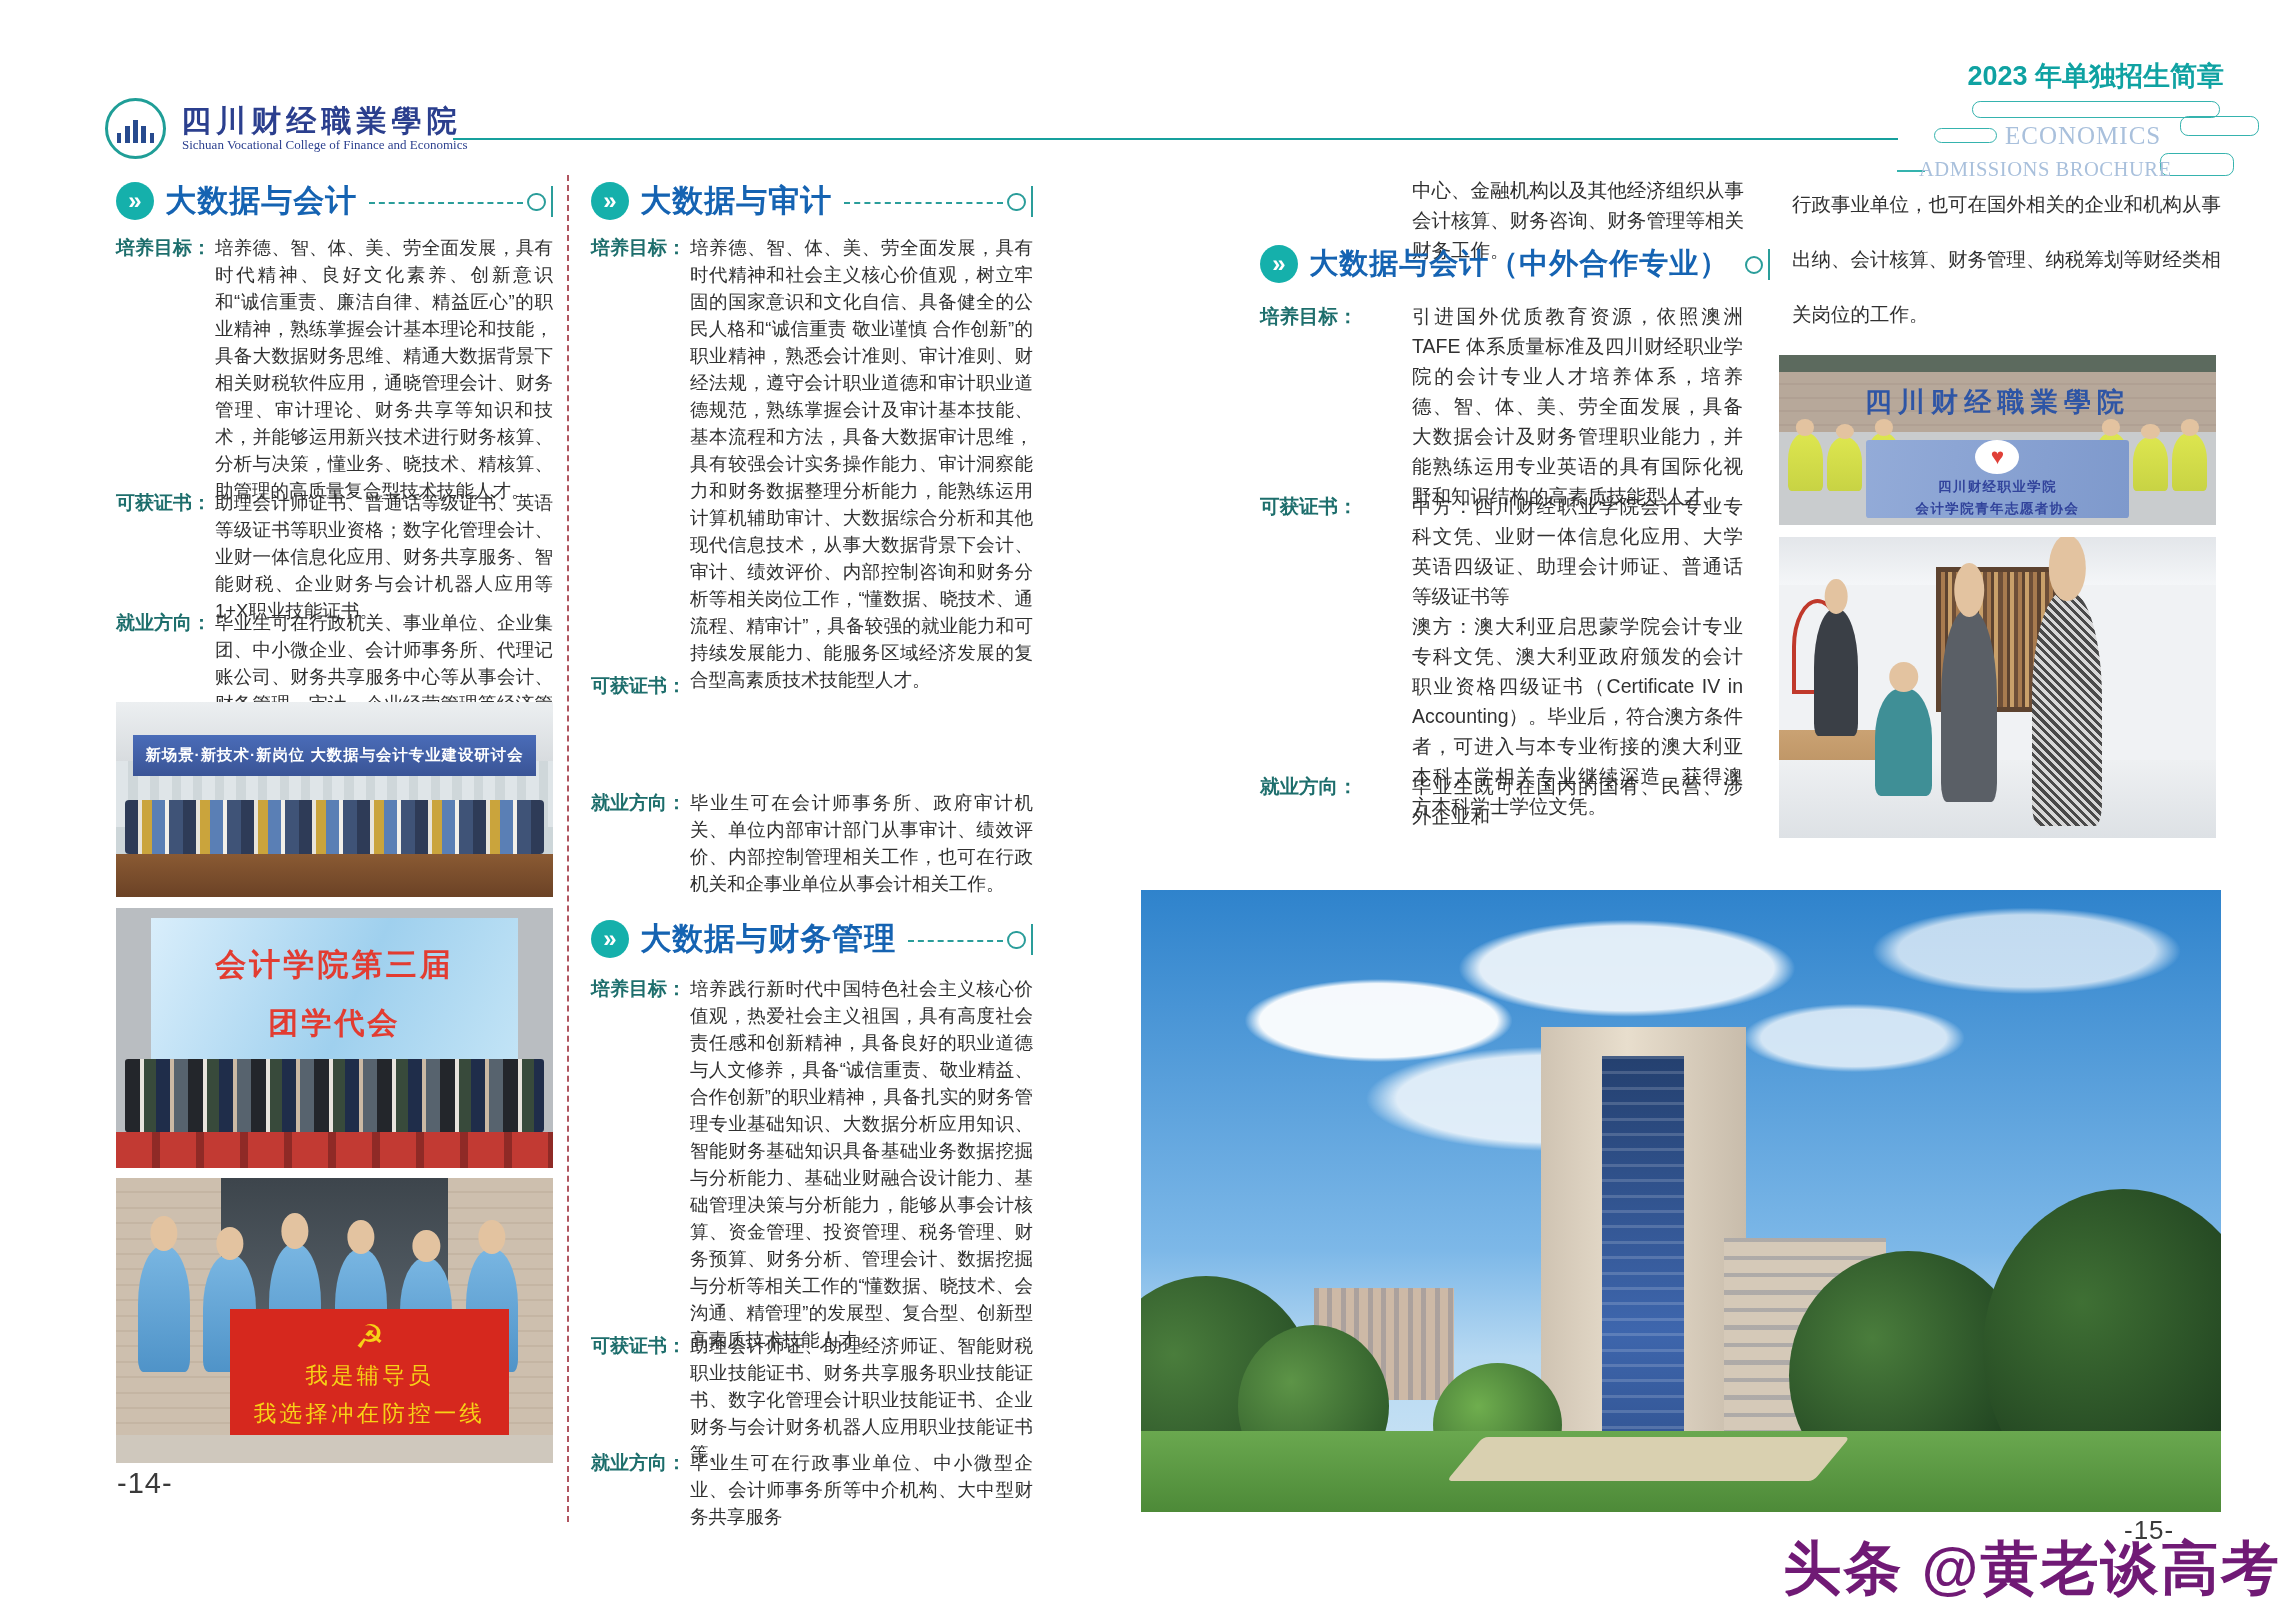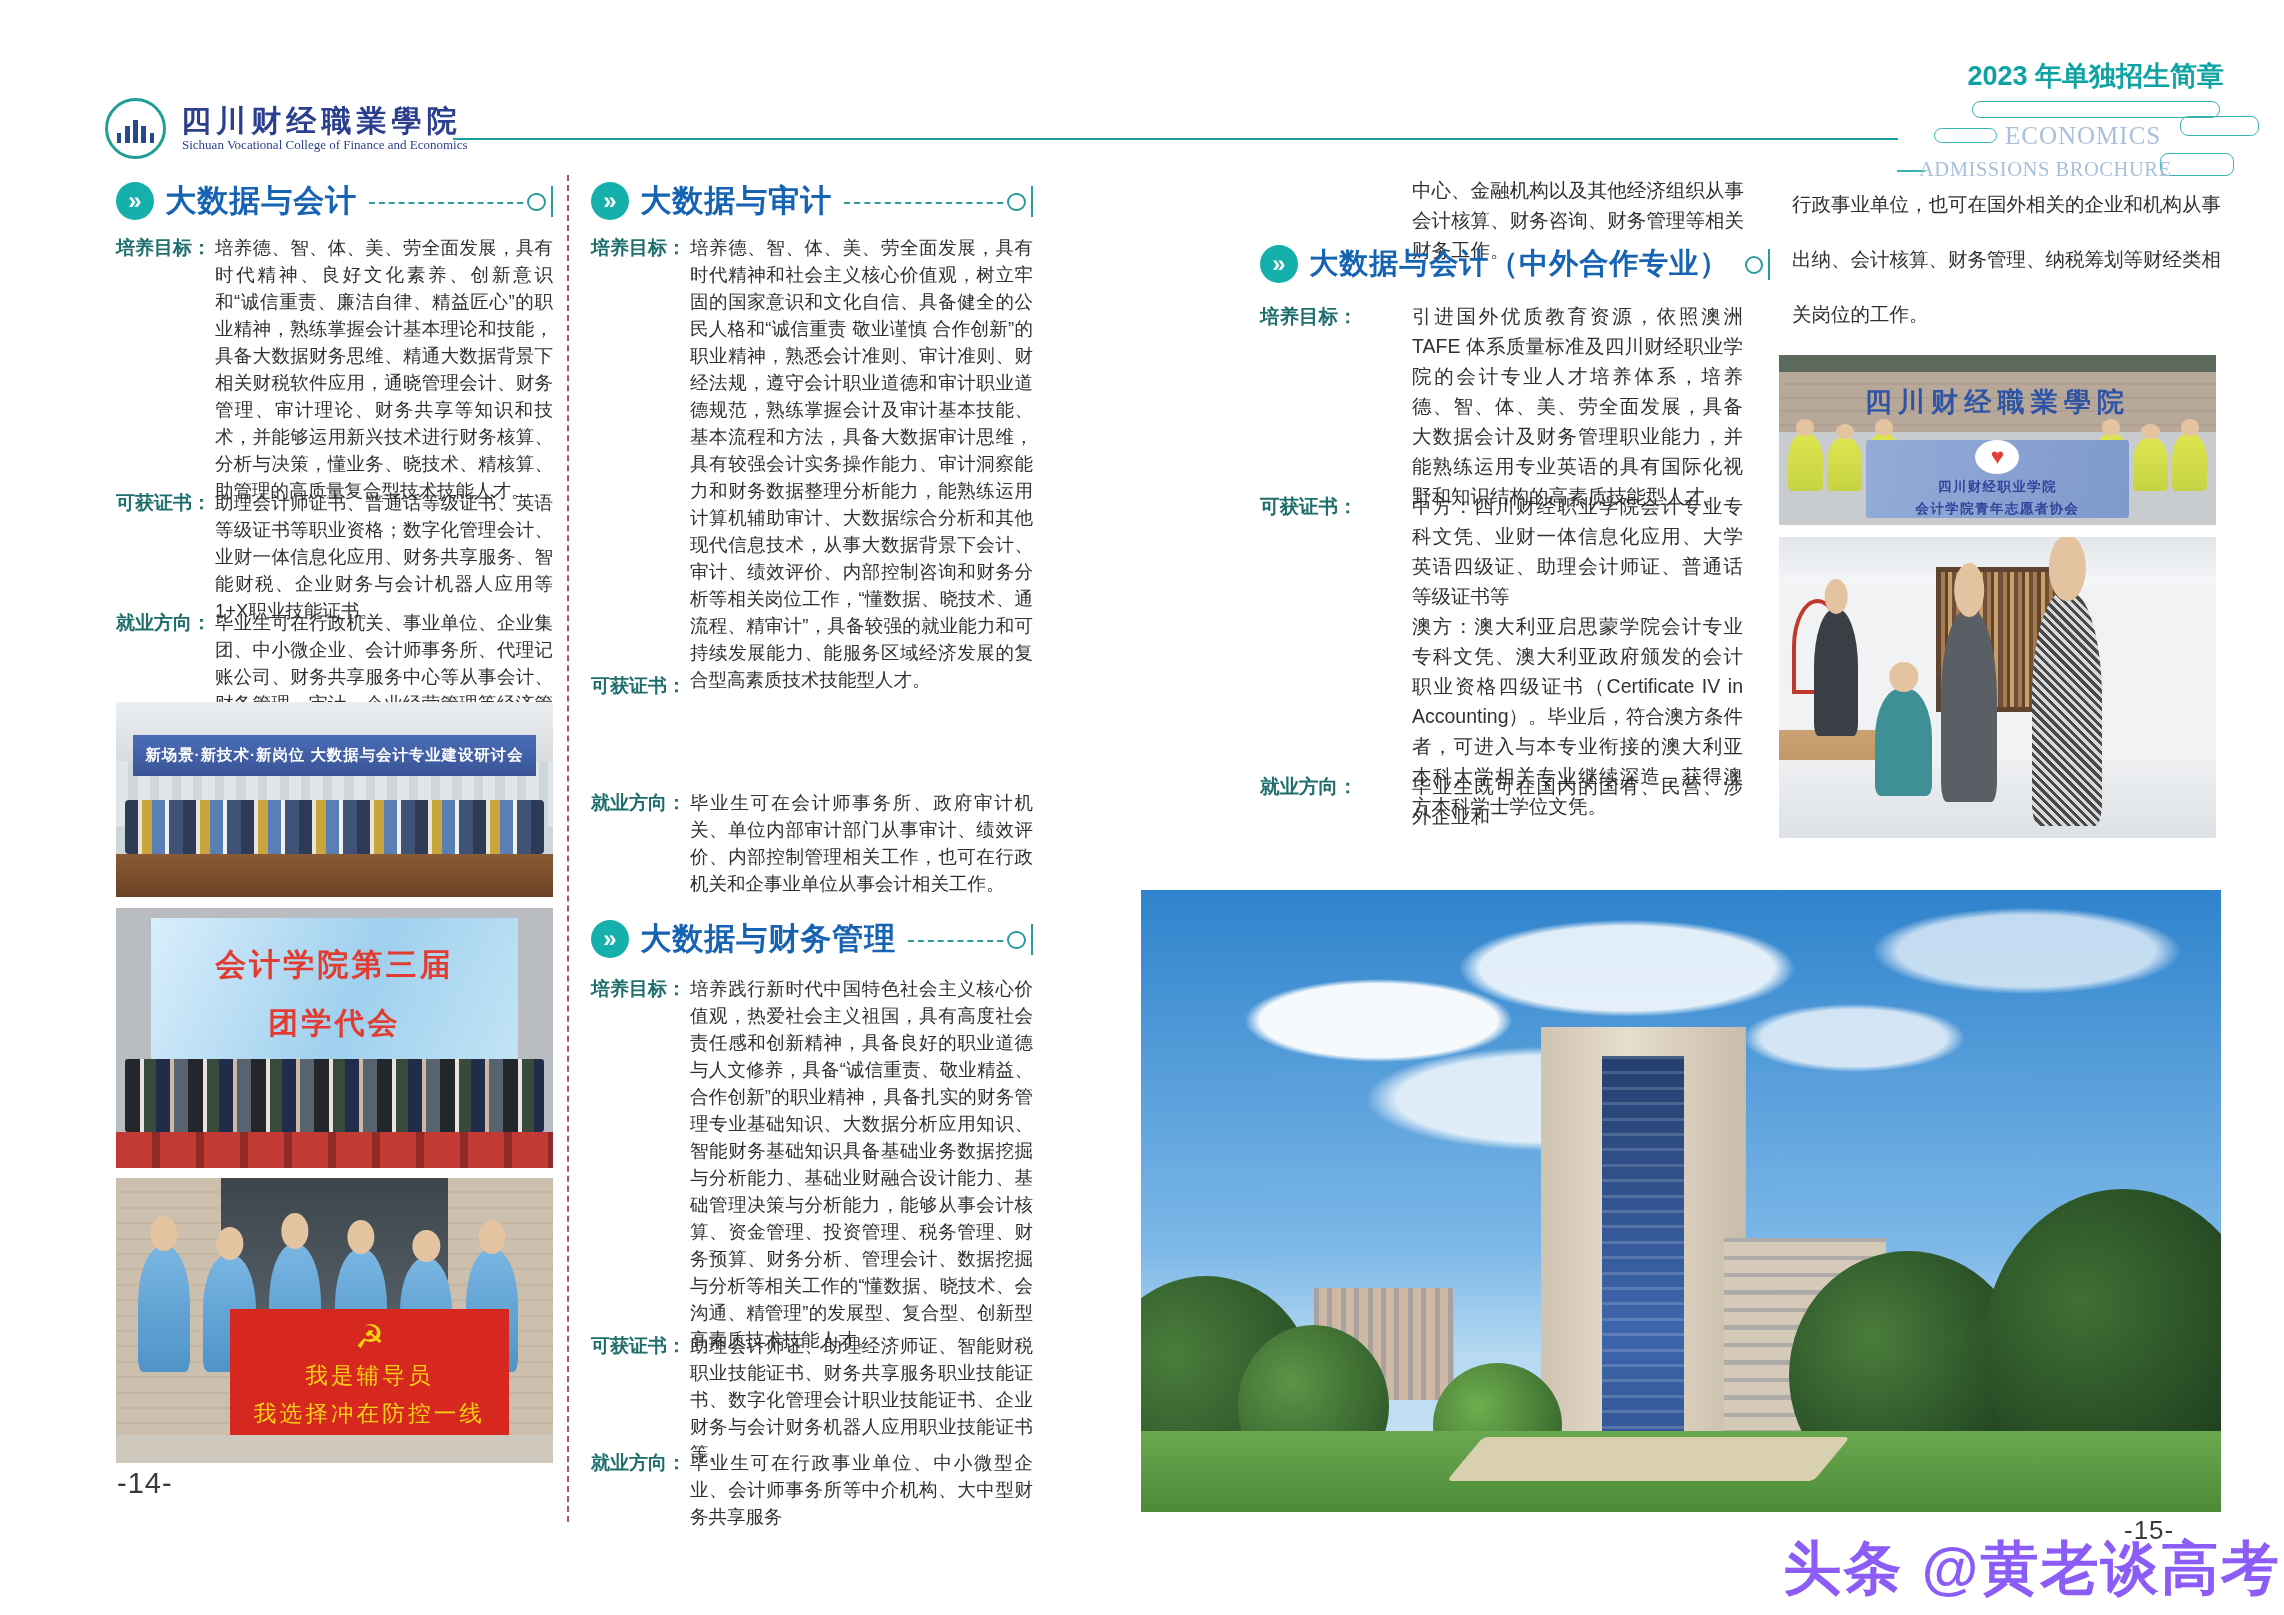--- a/index.html
+++ b/index.html
@@ -126,21 +126,21 @@
   .ph6-wing{left:54%;top:56%;width:15%;height:44%;background:#d5c9b8;
      background-image:repeating-linear-gradient(180deg,rgba(60,80,120,.25) 0 4.1px,transparent 4.1px 17.5px);}
   .ph6-low{left:16%;top:64%;width:13%;height:18%;background:#cdb9a6;
      background-image:repeating-linear-gradient(90deg,rgba(70,90,130,.25) 0 5.1px,transparent 5.1px 13.4px);}
   .tree{position:absolute;border-radius:50%;}
   .ph6-lawn{left:0;top:87%;width:100%;height:13%;background:linear-gradient(#6aa84f,#4d8a38);}
   .ph6-path{left:30%;top:88%;width:34%;height:7%;background:#d9d0b0;transform:skewX(-40deg);border-radius:5.1px;}
 
   
   .pg{font-size:29px;color:#3a3a3a;letter-spacing:1px;}
-  .wm{right:3.1px;top:1530px;width:1029px;text-align:right;font-size:58px;font-weight:bold;color:#8b5cf6;
+  .wm{right:3.1px;top:1530px;width:1029px;text-align:right;font-size:58px;font-weight:bold;color:#701a75;
       text-shadow:1.5px 1.5px 0 #fff,-1.5px -1.5px 0 #fff,1.5px -1.5px 0 #fff,-1.5px 1.5px 0 #fff,3.1px 3.1px 0 rgba(255,255,255,.8);
       letter-spacing:2.1px;}
 </style>
 </head>
 <body>
 
 <div class="abs seal">
   <i style="height:9.3px"></i>
     <i style="height:16.5px"></i>
     <i style="height:22.6px"></i>

